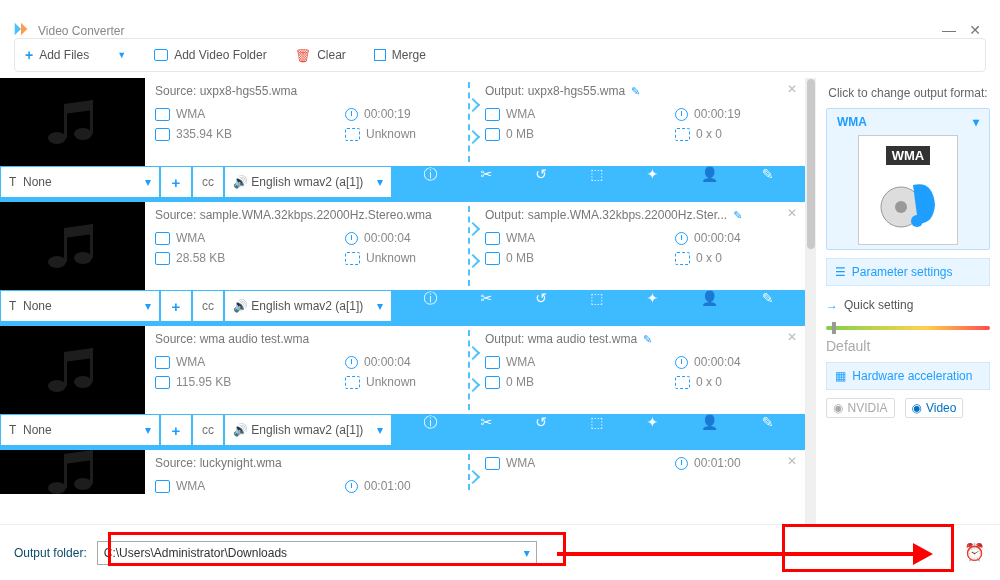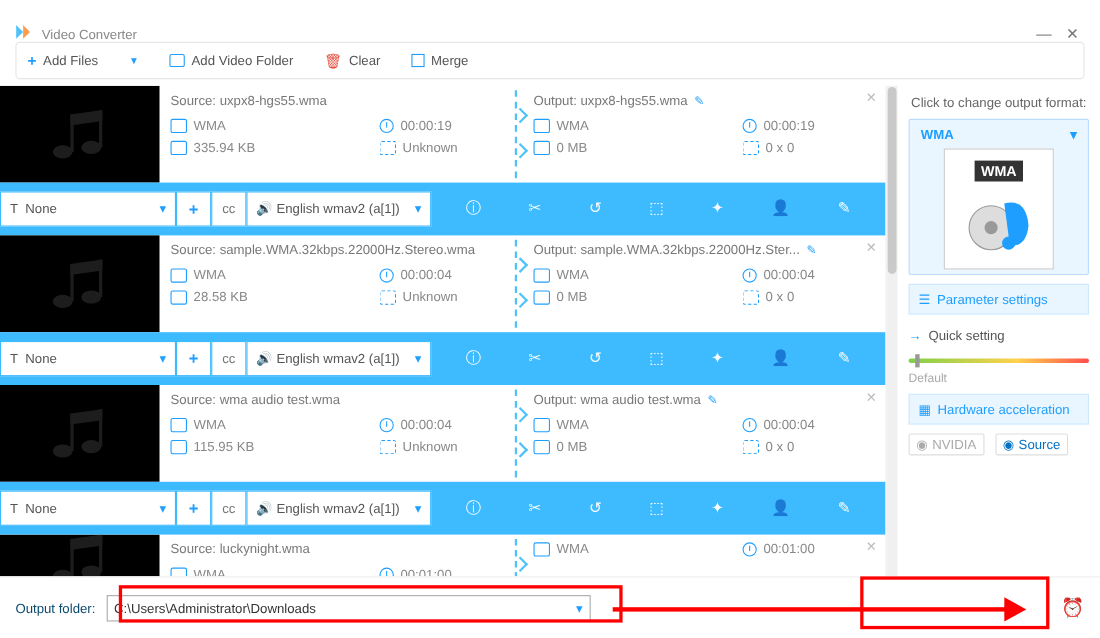--- a/index.html
+++ b/index.html
@@ -30,40 +30,40 @@
 .col .src{color:#777;margin-bottom:3px}
 .ic{width:15px;height:13px;border:1.3px solid #1e9fff;border-radius:2px;display:inline-block;flex-shrink:0}
 .ic.clock{border-radius:50%;width:13px;height:13px;position:relative}
 .ic.clock:after{content:"";position:absolute;left:5px;top:2px;width:1px;height:5px;background:#1e9fff}
 .ic.dim{border-style:dashed}
 .divider{position:absolute;left:49%;top:4px;bottom:4px;border-left:2px dashed #4fc3f7}
 .divider:before,.divider:after{content:"";position:absolute;left:-2px;width:8px;height:8px;border-top:2px solid #4fc3f7;border-right:2px solid #4fc3f7;transform:rotate(45deg)}
 .divider:before{top:18px}.divider:after{top:50px}
 .close{position:absolute;right:8px;top:4px;color:#bbb;cursor:pointer}
 .edit{color:#1e9fff;margin-left:6px;font-size:11px}
-.row2{height:48px;background:#3ebaff;display:flex;align-items:center;color:#fff}
+.row2{height:36px;background:#3ebaff;display:flex;align-items:flex-start;color:#fff}
 .row2 .seg{height:32px;display:flex;align-items:center;padding:0 8px;background:#fff;color:#555;border:1px solid #3ebaff;gap:4px}
 .row2 .seg.first{width:160px;justify-content:space-between}
 .row2 .seg.plus{width:32px;justify-content:center;color:#1e9fff;font-size:15px;font-weight:bold}
 .row2 .seg.cc{width:32px;justify-content:center;color:#737373}
 .row2 .seg.aud{width:168px;justify-content:space-between}
 .row2 .tbtn{flex:1;display:flex;justify-content:space-around;padding:0 10px}
 .row2 .tbtn span{opacity:.95;font-size:14px}
 .side{width:184px;padding:8px 10px;display:flex;flex-direction:column;gap:8px}
 .side .lbl{text-align:center;color:#666}
 .fmt{border:1px solid #b9dcff;border-radius:2px;background:#e9f5ff;padding:4px;display:flex;flex-direction:column;align-items:center}
 .fmt .hd{width:100%;display:flex;justify-content:space-between;color:#1e9fff;font-weight:bold;padding:2px 6px}
 .fmt .pic{width:100px;height:110px;background:#fff;border:1px solid #ccc;display:flex;align-items:center;justify-content:center;flex-direction:column;margin-top:4px}
 .fmt .pic .tag{background:#333;color:#fff;font-weight:bold;padding:2px 6px;font-size:13px}
 .pbtn{background:#e9f5ff;border:1px solid #cfe9ff;color:#1e9fff;padding:6px 8px;display:flex;align-items:center;gap:6px;cursor:pointer}
 .qs{color:#555;display:flex;align-items:center;gap:6px;margin-top:4px}
 .qs .arr{color:#1e9fff}
 .slider{height:4px;background:linear-gradient(90deg,#7fd04a 0%,#ffd24d 60%,#ff4d4d 100%);border-radius:2px;margin-top:6px;position:relative}
 .slider:after{content:"";position:absolute;left:6px;top:-4px;width:4px;height:12px;background:#999}
-.def{color:#aaa;font-size:11px}
+.def{color:#aaa;font-size:14px}
 .hw{background:#e9f5ff;border:1px solid #cfe9ff;color:#1e9fff;padding:6px 8px;display:flex;align-items:center;gap:6px}
 .gpu{display:flex;gap:10px;align-items:center;color:#aaa;font-size:11px}
 .gpu .chip{border:1px solid #ddd;padding:2px 6px;border-radius:2px;display:flex;align-items:center;gap:4px}
 .gpu .intel{color:#0071c5}
 .bottom{position:absolute;left:0;right:0;bottom:0;height:56px;display:flex;align-items:center;padding:0 14px;gap:10px;background:#fff;border-top:1px solid #eee}
 .bottom .of{color:#0c4a6e}
 .bottom .path{flex:0 0 440px;height:24px;border:1px solid #aaa;padding:0 6px;display:flex;align-items:center;justify-content:space-between;color:#333;font-size:11px}
 .bottom .arrow{flex:1;position:relative;height:20px}
 .bottom .arrow .line{position:absolute;left:10px;right:30px;top:9px;height:4px;background:#ff0000}
 .bottom .arrow .head{position:absolute;right:14px;top:0;width:0;height:0;border-left:20px solid #ff0000;border-top:11px solid transparent;border-bottom:11px solid transparent}
@@ -368,21 +368,21 @@
         <span>▦</span>
         <span>Hardware acceleration</span>
       </div>
     <div class="gpu">
       <span class="chip">
           <span>◉</span>
           <span>NVIDIA</span>
         </span>
       <span class="chip intel">
           <span>◉</span>
-          <span>Source</span>
+          <span>Video</span>
         </span>
     </div>
   </div>
 </div>
 
 <div class="bottom">
   <span class="of">Output folder:</span>
   <div class="path">
       <span>C:\Users\Administrator\Downloads</span>
       <span style="color:#1e9fff">▾</span>

